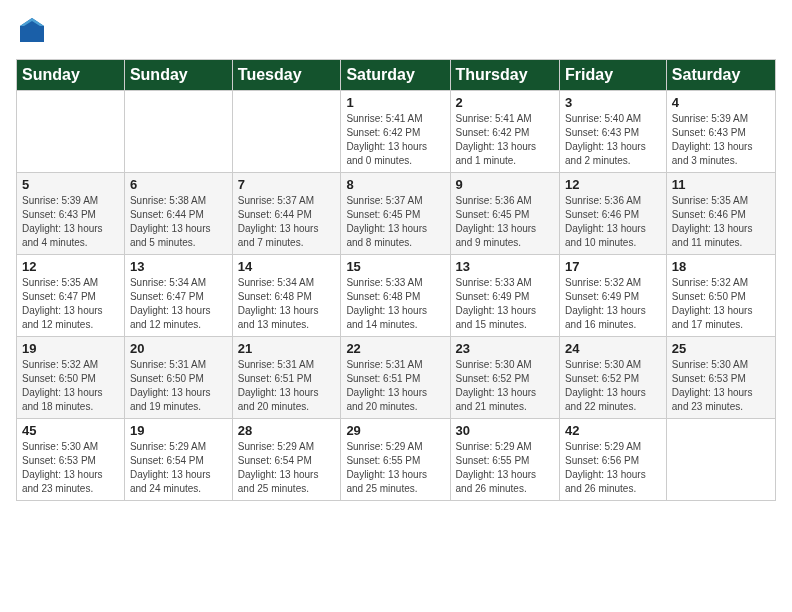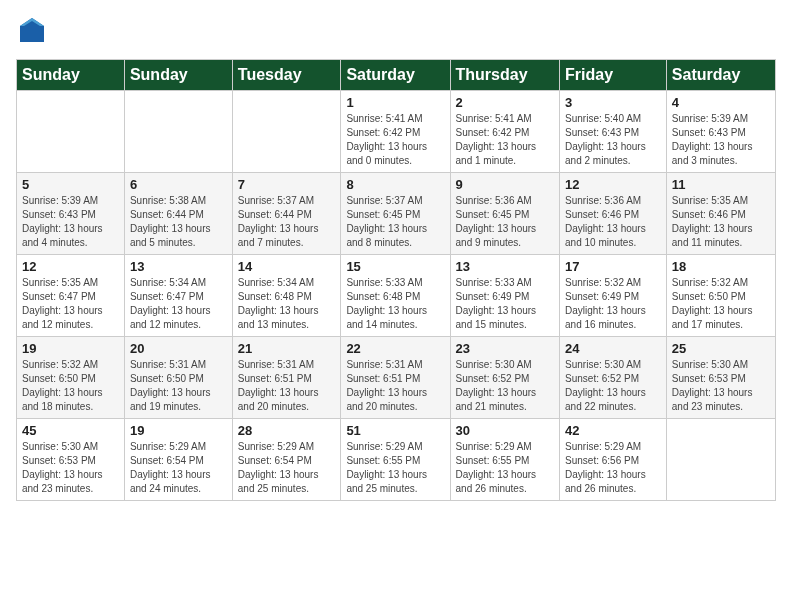--- a/index.html
+++ b/index.html
@@ -230,21 +230,21 @@
         </td>
         <td>
           <div class="day-number">19</div>
           <div class="day-info">Sunrise: 5:29 AM<br>Sunset: 6:54 PM<br>Daylight: 13 hours and 24 minutes.</div>
         </td>
         <td>
           <div class="day-number">28</div>
           <div class="day-info">Sunrise: 5:29 AM<br>Sunset: 6:54 PM<br>Daylight: 13 hours and 25 minutes.</div>
         </td>
         <td>
-          <div class="day-number">51</div>
+          <div class="day-number">29</div>
           <div class="day-info">Sunrise: 5:29 AM<br>Sunset: 6:55 PM<br>Daylight: 13 hours and 25 minutes.</div>
         </td>
         <td>
           <div class="day-number">30</div>
           <div class="day-info">Sunrise: 5:29 AM<br>Sunset: 6:55 PM<br>Daylight: 13 hours and 26 minutes.</div>
         </td>
         <td>
           <div class="day-number">42</div>
           <div class="day-info">Sunrise: 5:29 AM<br>Sunset: 6:56 PM<br>Daylight: 13 hours and 26 minutes.</div>
         </td>

